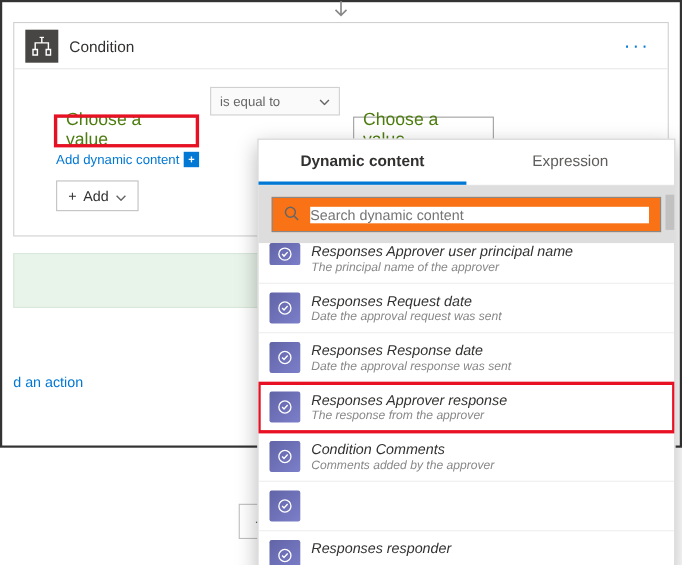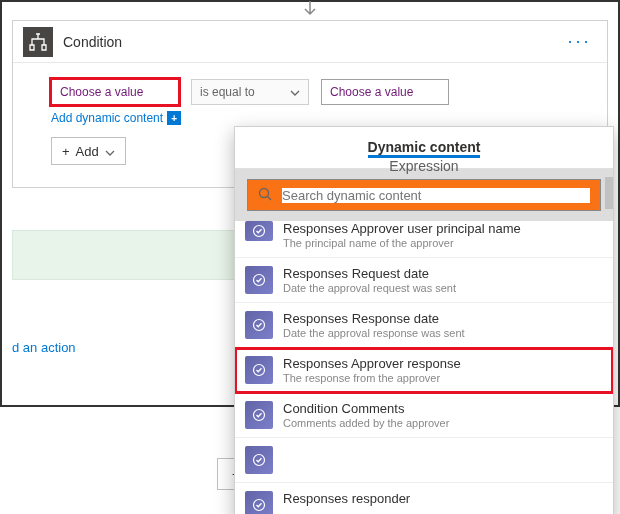--- a/index.html
+++ b/index.html
@@ -12,21 +12,21 @@
     .arrow-down { position: absolute; top: -1px; left: 50%; transform: translateX(-50%); }
     .arrow-down svg { display: block; }
     
     .condition-header { display: flex; align-items: center; height: 42px; padding: 0 10px; border-bottom: 1px solid #e8e8e8; }
     .condition-icon { width: 30px; height: 30px; background: #484644; display: flex; align-items: center; justify-content: center; margin-right: 10px; color: #fff; }
     .condition-title { flex: 1; font-size: 14px; color: #323130; }
     .menu-dots { color: #0078d4; font-size: 18px; letter-spacing: 2px; cursor: pointer; padding: 0 6px; }
     
     .condition-body { padding: 16px 18px 22px 38px; }
     .condition-row { display: flex; gap: 12px; align-items: flex-start; }
-    .input-box { border: 1px solid #a0a0a0; height: 26px; padding: 0 8px; font-size: 12px; color: #701a75; display: flex; align-items: center; background: #fff; }
+    .input-box { border: 1px solid #a0a0a0; height: 26px; padding: 0 8px; font-size: 16px; color: #4d7c0f; display: flex; align-items: center; background: #fff; margin-top: 27px; }
     .input-box.first { width: 128px; }
     .input-box.second { width: 128px; }
     .dropdown-box { border: 1px solid #d0d0d0; height: 26px; padding: 0 8px; font-size: 12px; color: #666; display: flex; align-items: center; justify-content: space-between; width: 118px; background: #fafafa; text-align: center; }
     .chevron-down { margin-left: 6px; }
     
     .hl-red { outline: 3px solid #e81123; outline-offset: -1px; }
     
     .add-dynamic { margin-top: 6px; display: flex; align-items: center; gap: 4px; }
     .add-dynamic-link { color: #0078d4; font-size: 12px; }
     .add-dynamic-plus { background: #0078d4; color: #fff; width: 14px; height: 14px; display: inline-flex; align-items: center; justify-content: center; font-size: 10px; font-weight: bold; }
@@ -35,31 +35,31 @@
     
     .action-pane { position: absolute; top: 228px; left: 10px; right: 10px; height: 50px; background: #e8f3e9; border: 1px solid #d8e8da; }
     
     .an-action { position: absolute; top: 338px; left: 10px; color: #0078d4; font-size: 13px; }
     
     .new-step { position: absolute; top: 456px; left: 215px; border: 1px solid #c0c0c0; background: #fff; height: 32px; padding: 0 14px; display: flex; align-items: center; font-size: 13px; gap: 6px; }
     
     
     .dynamic-popup { position: absolute; top: 124px; left: 232px; width: 380px; background: #fff; box-shadow: 0 6px 18px rgba(0,0,0,.28); border: 1px solid #d0d0d0; }
     
-    .tabs-row { display: flex; align-items: center; padding: 12px 0 0 0; height: 42px; border-bottom: 1px solid #e0e0e0; flex-direction: column; }
+    .tabs-row { display: flex; align-items: flex-end; padding: 12px 0 0 0; height: 42px; border-bottom: 1px solid #e0e0e0; }
     .tab-btn { flex: 1; height: 42px; display: flex; align-items: center; justify-content: center; font-size: 14px; cursor: pointer; border-bottom: 3px solid transparent; color: #323130; font-weight: 600; }
     .tab-btn.active { border-bottom-color: #0078d4; }
     .tab-btn.inactive { color: #605e5c; font-weight: 400; }
     
     .search-wrap { padding: 10px 12px; background: #ddd; }
     .search-box { border: 1px solid #888; background: #f97316; height: 32px; display: flex; align-items: center; padding: 0 10px; gap: 10px; }
     .search-input { border: none; outline: none; flex: 1; font-size: 13px; color: #666; font-family: inherit; }
     
     .items-list { max-height: 300px; overflow: hidden; position: relative; }
-    .dc-item { display: flex; padding: 8px 20px 8px 10px; border-bottom: 1px solid #eee; cursor: pointer; gap: 10px; align-items: flex-start; }
+    .dc-item { display: flex; padding: 8px 20px 8px 10px; border-bottom: 1px solid #eee; cursor: pointer; gap: 10px; align-items: flex-start; font-style: italic; }
     .dc-item.partial-top { padding-top: 0; }
     .dc-item.partial-top .dc-icon { height: 20px; }
     .dc-icon { width: 28px; height: 28px; background: linear-gradient(135deg, #6264a7, #7b7fc9); flex-shrink: 0; display: flex; align-items: center; justify-content: center; color: #fff; border-radius: 2px; }
     .dc-txt { flex: 1; }
     .dc-title { font-size: 13px; color: #323130; margin-bottom: 1px; }
     .dc-sub { font-size: 11px; color: #888; }
     
     .hl-item { outline: 3px solid #e81123; outline-offset: -2px; }
     
     .scrollbar-thumb { position: absolute; right: 0; top: 50px; width: 8px; height: 32px; background: #c1c1c1; }

